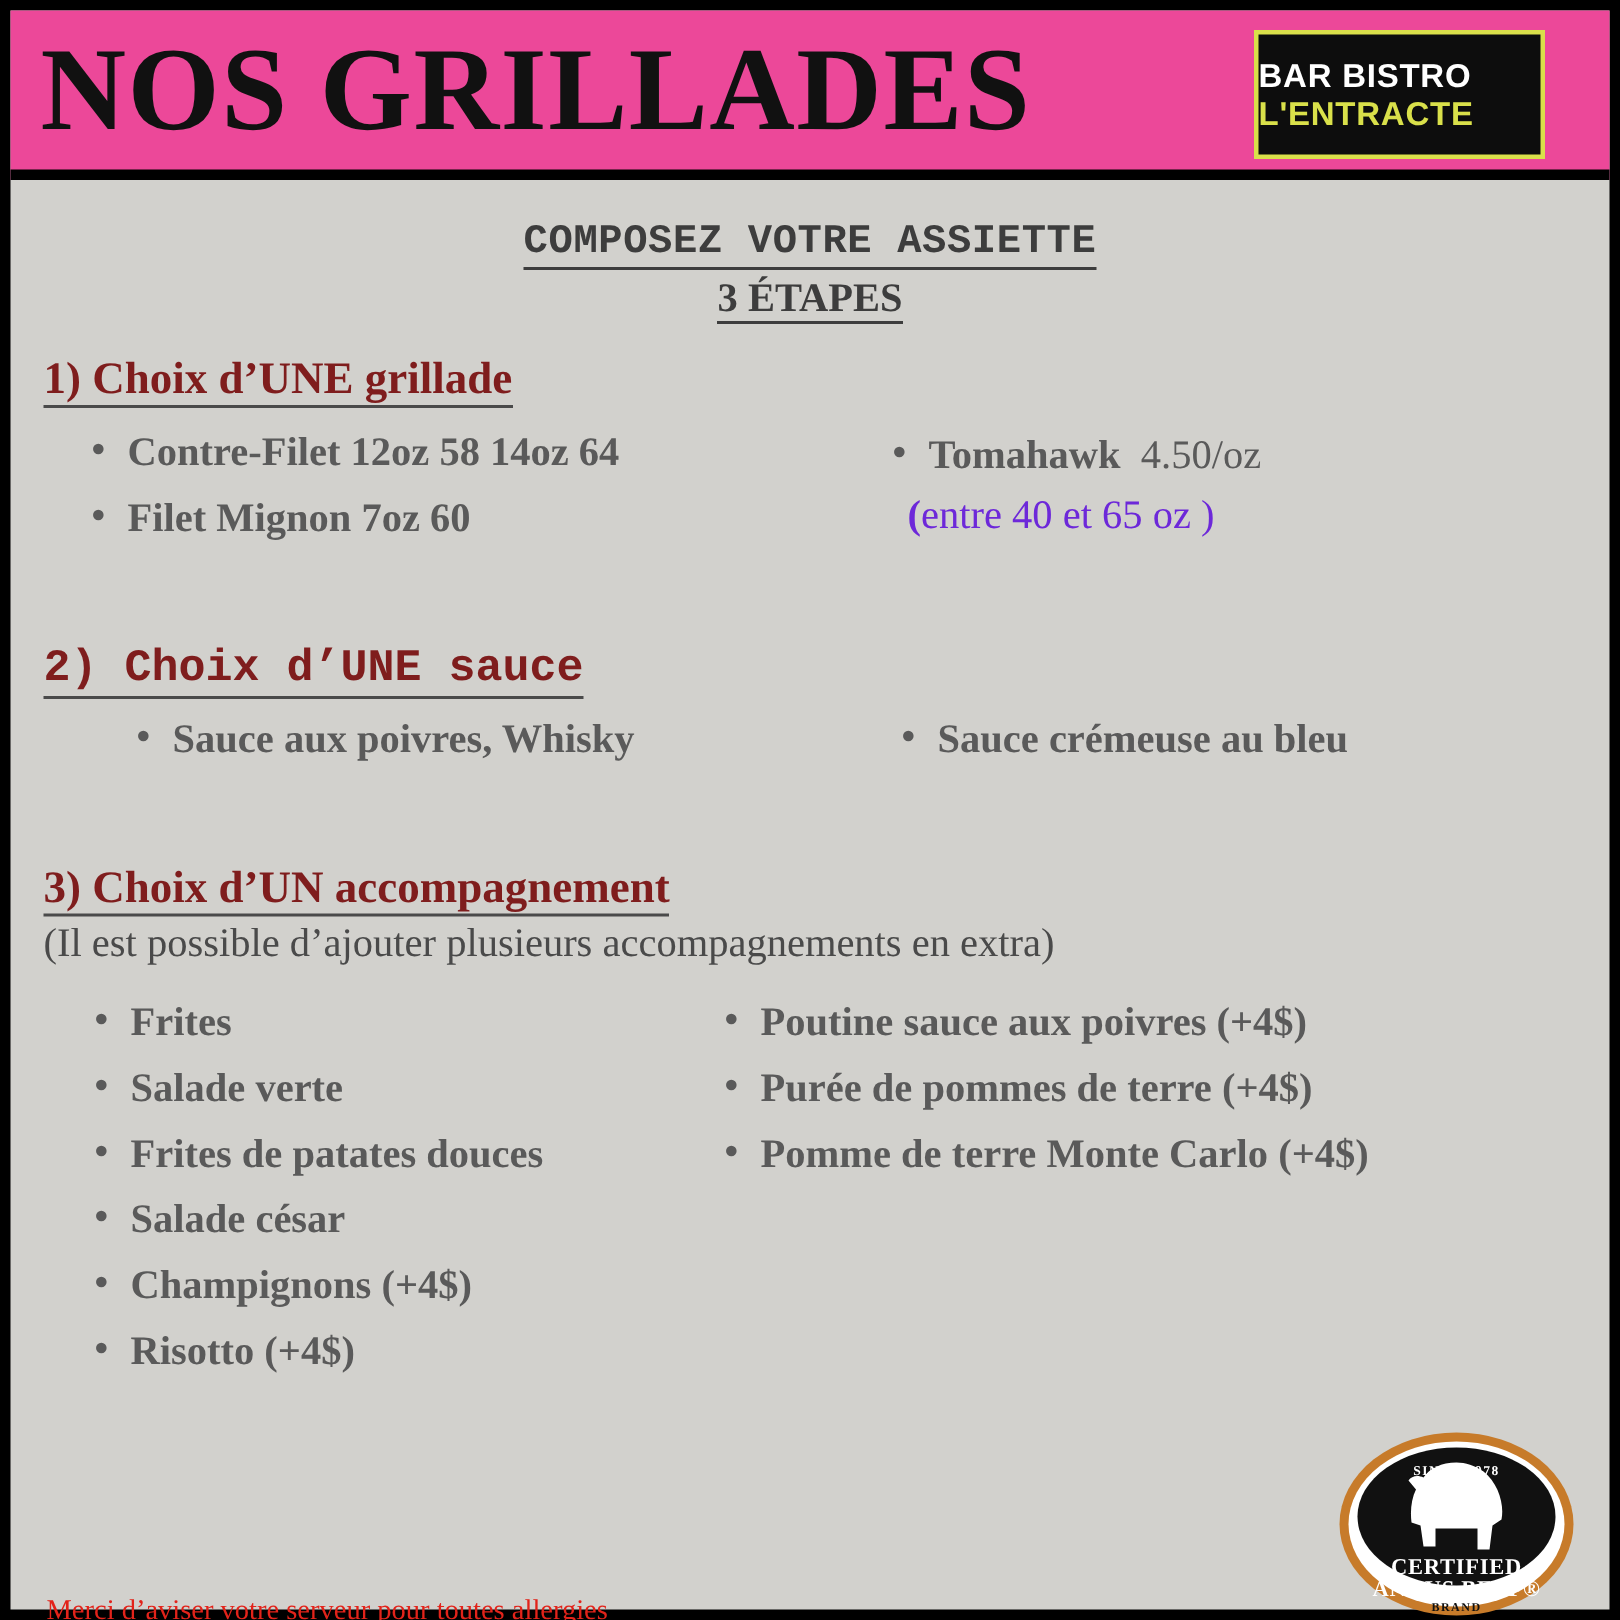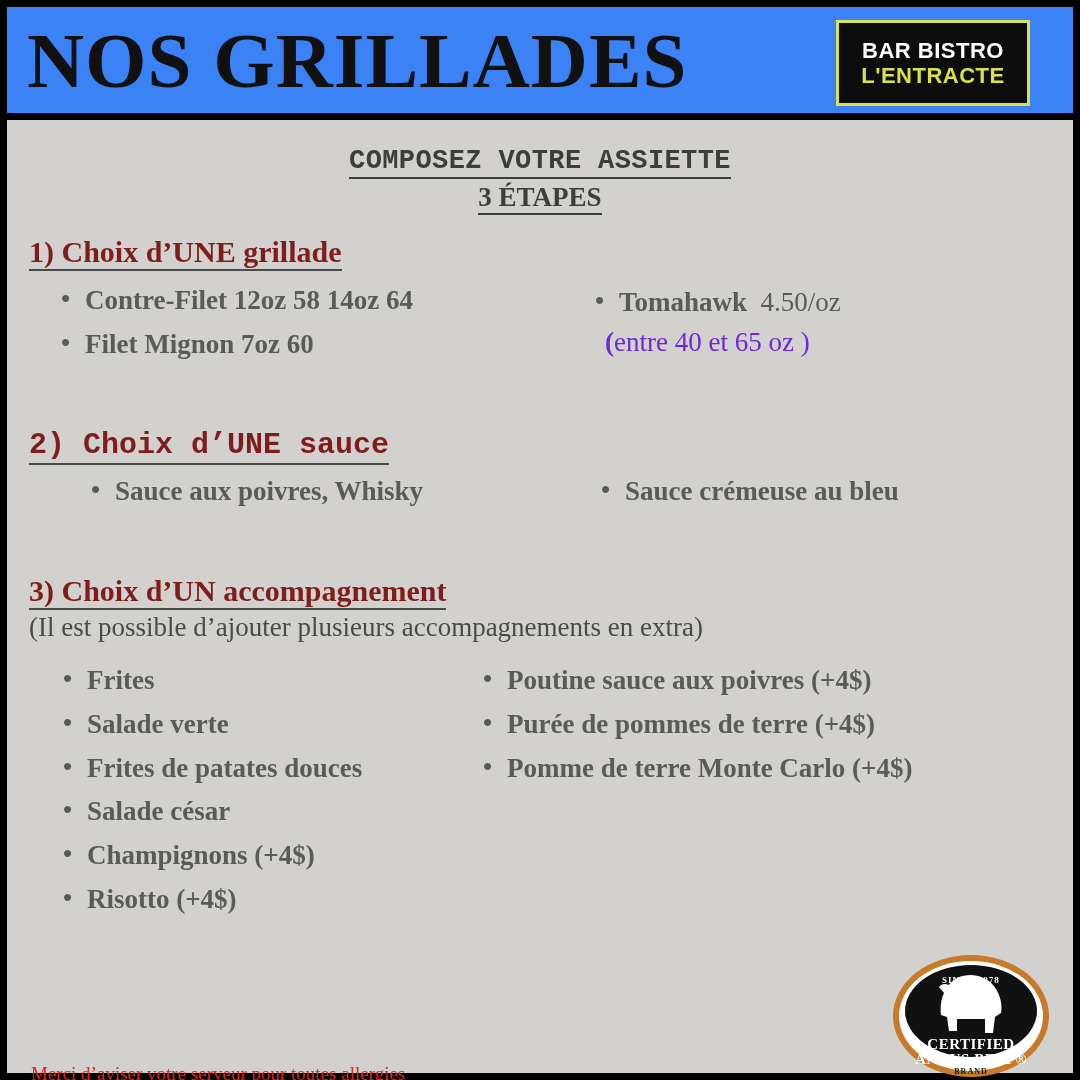--- a/index.html
+++ b/index.html
@@ -19,21 +19,21 @@
     height: 1080px;
     box-sizing: border-box;
     background: #d2d1cd;
     border: 7px solid #000;
   }
 
   
   .header {
     position: relative;
     height: 113px;
-    background: #3b82f6;
+    background: #ec4899;
     border-bottom: 7px solid #000;
     box-sizing: border-box;
     display: flex;
     align-items: center;
   }
   .header-title {
     font-family: "Liberation Serif", serif;
     font-weight: bold;
     font-size: 79px;
     letter-spacing: 1px;
@@ -46,21 +46,20 @@
     position: absolute;
     right: 43px;
     top: 13px;
     width: 194px;
     height: 86px;
     background: #0d0d0d;
     border: 3px solid #d9e04a;
     box-sizing: border-box;
     display: flex;
     flex-direction: column;
-    align-items: center;
     justify-content: center;
   }
   .logo-line1 {
     color: #ffffff;
     font-family: "Liberation Sans", sans-serif;
     font-weight: bold;
     font-size: 22px;
     letter-spacing: 0.5px;
     line-height: 1.15;
   }

